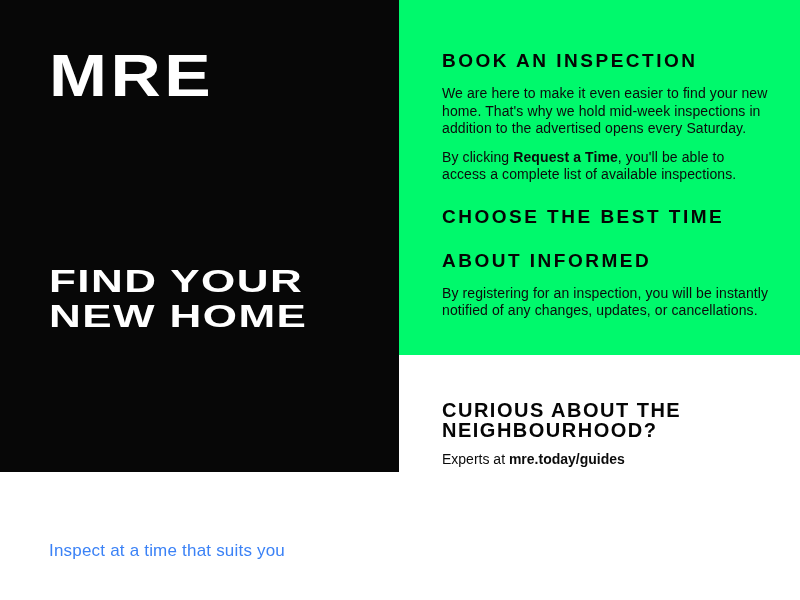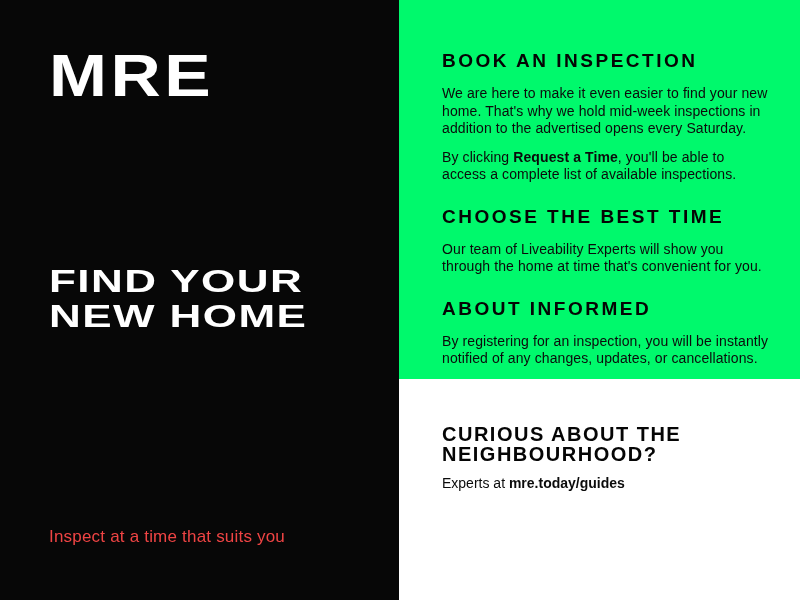--- a/index.html
+++ b/index.html
@@ -19,21 +19,21 @@
     width: 800px;
     height: 600px;
     display: flex;
     overflow: hidden;
   }
 
   
   .left-panel {
     position: relative;
     width: 399px;
-    height: 600px;
+    height: 472px;
     background: var(--black);
     color: #ffffff;
     flex: 0 0 399px;
   }
   .logo {
     position: absolute;
     top: 46px;
     left: 49px;
     font-size: 60px;
     font-weight: 700;
@@ -50,26 +50,26 @@
     font-size: 31px;
     font-weight: 700;
     line-height: 35px;
     letter-spacing: 1px;
     transform: scaleX(1.42);
     transform-origin: 0 0;
     white-space: nowrap;
   }
   .tagline {
     position: absolute;
-    top: 527px;
+    top: 541px;
     left: 49px;
     font-size: 17px;
     font-weight: 400;
     letter-spacing: 0.2px;
-    color: #ef4444;
+    color: #3b82f6;
     white-space: nowrap;
   }
 
   
   .right-panel {
     flex: 1;
     display: flex;
     flex-direction: column;
     height: 468px;
   }
@@ -148,22 +148,20 @@
 
     <div class="green-section">
       <h2 class="section-heading">BOOK AN INSPECTION</h2>
       <p class="body-text">We are here to make it even easier to find your new
 home. That's why we hold mid-week inspections in
 addition to the advertised opens every Saturday.</p>
       <p class="body-text"><span>By clicking </span><span class="bold">Request a Time</span><span>, you'll be able to
 access a complete list of available inspections.</span></p>
 
       <h2 class="section-heading mt">CHOOSE THE BEST TIME</h2>
-      <p class="body-text">Our team of Liveability Experts will show you
-through the home at time that's convenient for you.</p>
 
       <h2 class="section-heading mt">ABOUT INFORMED</h2>
       <p class="body-text">By registering for an inspection, you will be instantly
 notified of any changes, updates, or cancellations.</p>
     </div>
 
     <div class="white-section">
       <h2 class="curious-heading">CURIOUS ABOUT THE
 NEIGHBOURHOOD?</h2>
       <p class="explore-line"><span>Experts at </span><a class="explore-link">mre.today/guides</a></p>

